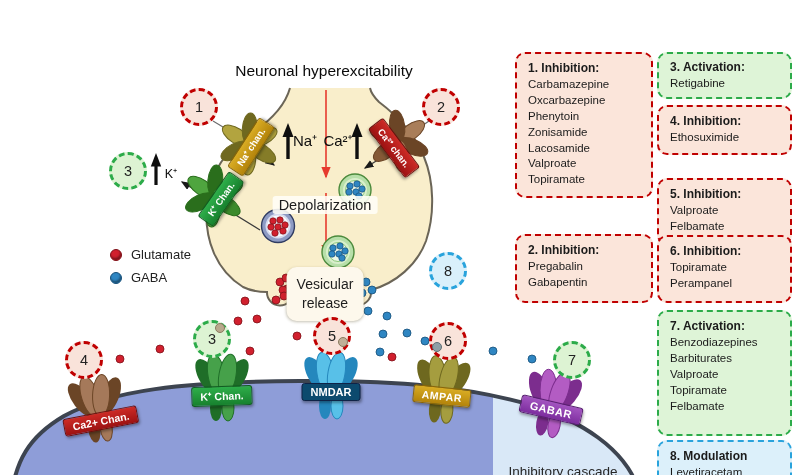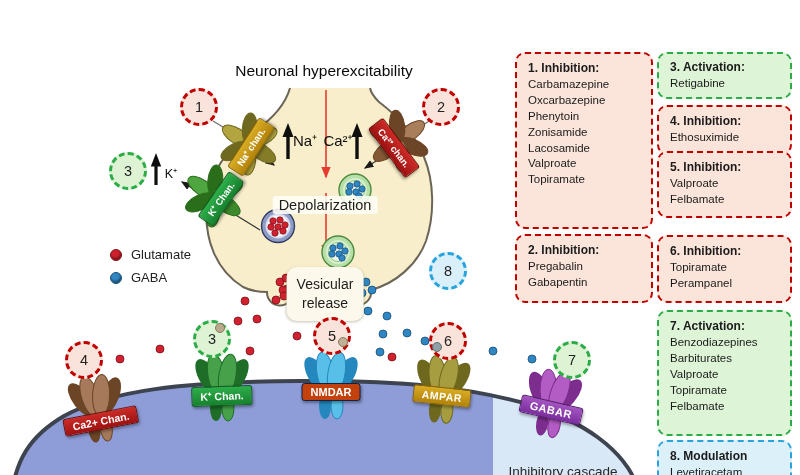--- a/index.html
+++ b/index.html
@@ -35,42 +35,42 @@
 
   .speck{position:absolute;width:8px;height:8px;border-radius:50%;z-index:4;transform:translate(-50%,-50%);}
 
   .chip{position:absolute;color:#fff;font-weight:bold;text-align:center;border-radius:3px;z-index:2;
         box-shadow:1px 2px 3px rgba(0,0,0,.35);white-space:nowrap;}
   .chip.sm{font-size:9.5px;padding:2px 7px;}
   .chip.md{font-size:10.5px;padding:2px 8px;}
   .gold{background:linear-gradient(#d9ac24,#b3830a);border:1px solid #8a6508;}
   .redc{background:linear-gradient(#cd2b26,#9c1212);border:1px solid #6e0c0c;}
   .greenc{background:linear-gradient(#2eae4a,#17812e);border:1px solid #115c22;}
-  .navy{background:#c2410c;border:1.5px solid #0f2347;font-size:11px;padding:2px 8px;}
+  .navy{background:#0c4a6e;border:1.5px solid #0f2347;font-size:11px;padding:2px 8px;}
   .purple{background:linear-gradient(#a355c0,#7c2d9e);border:1px solid #571f70;font-size:11px;padding:2px 9px;}
   .cna{left:251px;top:103px;transform:translate(-50%,-50%) rotate(-57deg);}
   .cca{left:394px;top:104px;transform:translate(-50%,-50%) rotate(53deg);}
   .ckt{left:221px;top:155px;transform:translate(-50%,-50%) rotate(-55deg);}
   .ccab{left:101px;top:377px;transform:translate(-50%,-50%) rotate(-11deg);}
   .ckb{left:222px;top:352px;transform:translate(-50%,-50%) rotate(-2deg);}
   .cnmd{left:331px;top:348px;transform:translate(-50%,-50%);}
   .camp{left:442px;top:352px;transform:translate(-50%,-50%) rotate(6deg);letter-spacing:.5px;}
   .cgab{left:551px;top:366px;transform:translate(-50%,-50%) rotate(13deg);letter-spacing:.5px;}
 
   .box{position:absolute;border-radius:10px;box-sizing:border-box;padding:7px 11px;z-index:2;
        font-size:11.5px;line-height:15.9px;color:#1b1b1b;}
   .box .t{font-weight:bold;font-size:12px;}
   .box.red{background:#fbe5da;border:2.5px dashed #c00000;}
   .box.green{background:#def4d7;border:2.5px dashed #2cab49;}
   .box.blue{background:#dcf0fa;border:2.5px dashed #29a3dc;}
-  .b1{left:515px;top:8px;width:138px;height:177px;}
+  .b1{left:515px;top:8px;width:138px;height:146px;}
   .b2{left:515px;top:190px;width:138px;height:69px;}
   .b3{left:657px;top:8px;width:135px;height:47px;padding-top:6px;}
   .b4{left:657px;top:61px;width:135px;height:50px;}
-  .b5{left:657px;top:107px;width:135px;height:67px;}
+  .b5{left:657px;top:134px;width:135px;height:67px;}
   .b6{left:657px;top:191px;width:135px;height:68px;}
   .b7{left:657px;top:266px;width:135px;height:126px;}
   .b8{left:657px;top:396px;width:135px;height:69px;}
 </style>
 </head>
 <body>
 
 <div id="stage">
 
   <svg id="bg-svg" width="800" height="475" viewBox="0 0 800 475">

